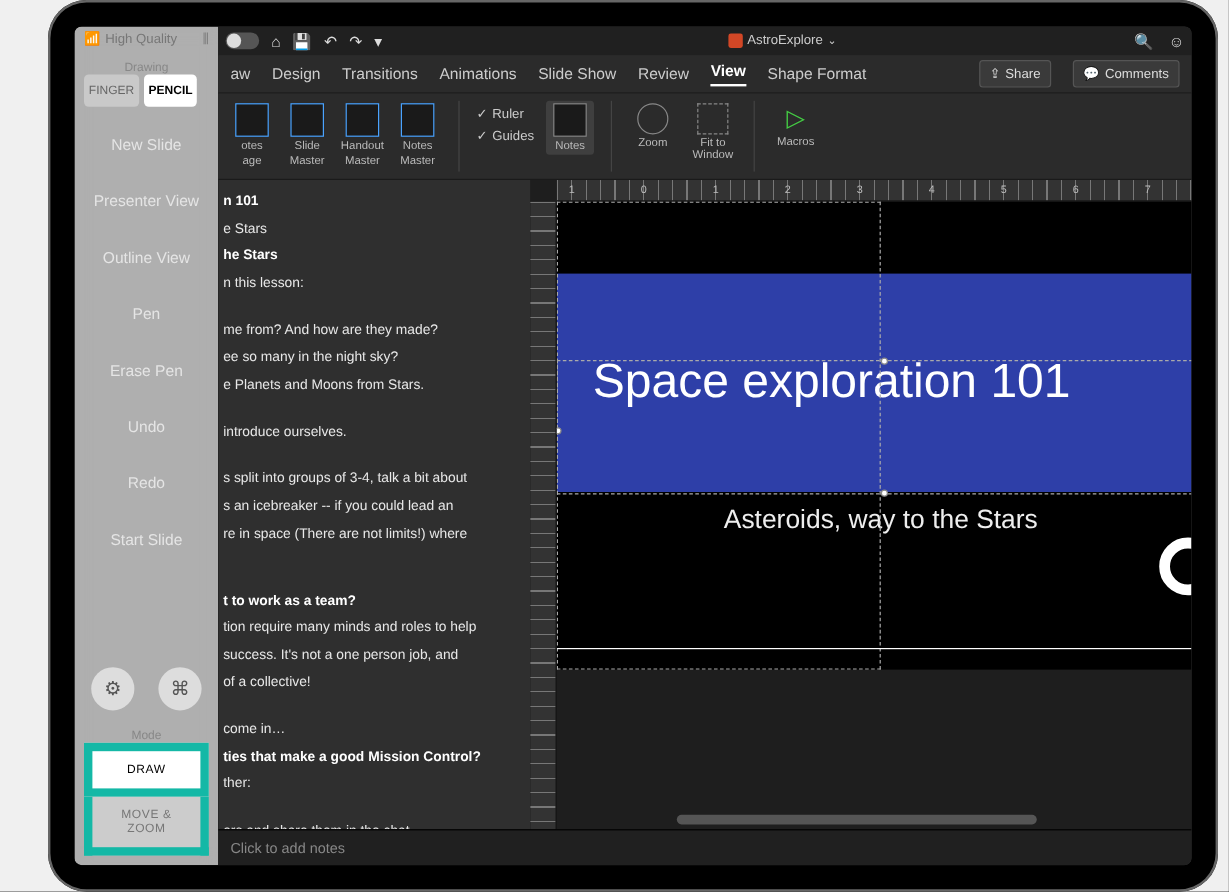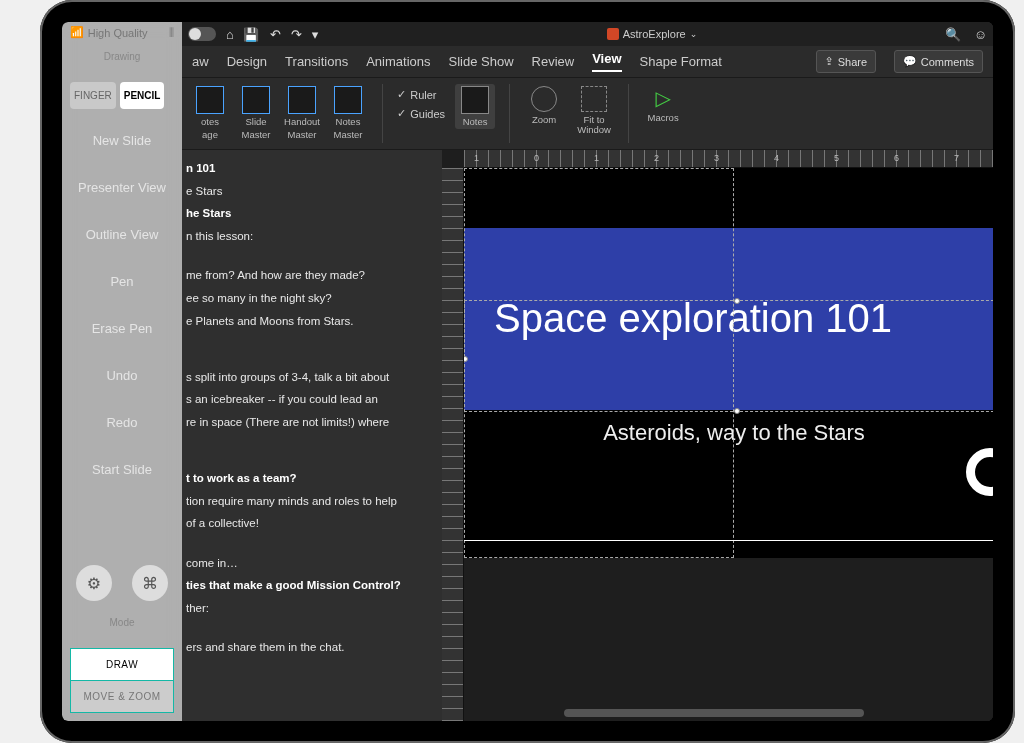--- a/index.html
+++ b/index.html
@@ -16,30 +16,30 @@
 
   
   .overlay-panel {
     position: absolute; left: 0; top: 0; bottom: 0; width: 120px;
     background: rgba(230,230,230,0.72); backdrop-filter: blur(8px);
     display: flex; flex-direction: column; z-index: 50;
     color: #555; font-size: 12px;
   }
   .overlay-hdr { display:flex; align-items:center; justify-content:space-between; padding:4px 8px; font-size:11px; color:#777;}
   .overlay-hdr .hq { display:flex; align-items:center; gap:4px;}
-  .ol-section-label { text-align:center; color:#888; font-size:10px; padding:8px 0 20px; }
+  .ol-section-label { text-align:center; color:#888; font-size:10px; padding:8px 0 0; }
   .ol-seg { display:flex; gap:4px; padding:0 8px 8px;}
   .ol-seg button { border:none; padding:8px 4px; font-size:10px; border-radius:4px; cursor:pointer;}
   .ol-seg .inactive { background:#c9c9c9; color:#666;}
   .ol-seg .active { background:#fff; color:#000; font-weight:600;text-align:center;}
   .ol-list { flex:1; display:flex; flex-direction:column; }
   .ol-item { padding:16px 8px; text-align:center; color:#e5e5e5; font-size:13px; cursor:pointer;}
   .ol-bottom { padding:8px; display:flex; justify-content:space-around; gap:8px;}
   .ol-round { width:36px; height:36px; border-radius:50%; background:#ddd; display:flex; align-items:center; justify-content:center; font-size:16px;}
-  .ol-mode button { border:1px solid #14b8a6; width:100%; padding:10px; font-size:10px; letter-spacing:0.5px; cursor:pointer;}
+  .ol-mode button { border:7px solid #14b8a6; width:100%; padding:10px; font-size:10px; letter-spacing:0.5px; cursor:pointer;}
   .ol-mode .draw { background:#fff; color:#000;}
   .ol-mode .mz { background:#ccc; color:#777; border-top:none;}
 
   
   .pp { position:absolute; left:120px; top:0; right:0; bottom:0; background:#2b2b2b; display:flex; flex-direction:column; color:#ccc;}
   .pp-titlebar { height:24px; background:#202020; display:flex; align-items:center; font-size:11px; padding:0 6px;}
   .pp-titlebar .tb-left { display:flex; gap:10px; align-items:center;}
   .pp-titlebar .tb-center { flex:1; text-align:center; display:flex; align-items:center; justify-content:center; gap:4px;padding-left:40px;}
   .pp-titlebar .tb-right { display:flex; gap:12px; align-items:center;}
   .toggle { width:28px; height:14px; background:#555; border-radius:8px; position:relative;}
@@ -233,27 +233,29 @@
         <div class="outline">
           <p><b>n 101</b></p>
           <p>e Stars</p>
           <p><b>he Stars</b></p>
           <p>n this lesson:</p>
           <br>
           <p>me from? And how are they made?</p>
           <p>ee so many in the night sky?</p>
           <p>e Planets and Moons from Stars.</p>
           <br>
+          <p>introduce ourselves.</p>
           <br>
           <p>s split into groups of 3-4, talk a bit about</p>
           <p>s an icebreaker -- if you could lead an</p>
           <p>re in space (There are not limits!) where</p>
           <br><br>
           <p><b>t to work as a team?</b></p>
           <p>tion require many minds and roles to help</p>
+          <p>success. It's not a one person job, and</p>
           <p>of a collective!</p>
           <br>
           <p>come in…</p>
           <p><b>ties that make a good Mission Control?</b></p>
           <p>ther:</p>
           <br>
           <p>ers and share them in the chat.</p>
         </div>
 
         <div class="canvas">
@@ -283,16 +285,19 @@
                 <div class="handle" style="left:50%; top:-3px"></div>
                 <div class="handle" style="left:50%; bottom:-3px"></div>
               </div>
               <div class="guide-h"></div>
             </div>
             <div class="scroll-h"></div>
           </div>
         </div>
       </div>
 
+      <div class="notesbar">
+        <span>Click to add notes</span>
+      </div>
     </div>
 
   </div>
 </div>
 
 </body></html>

